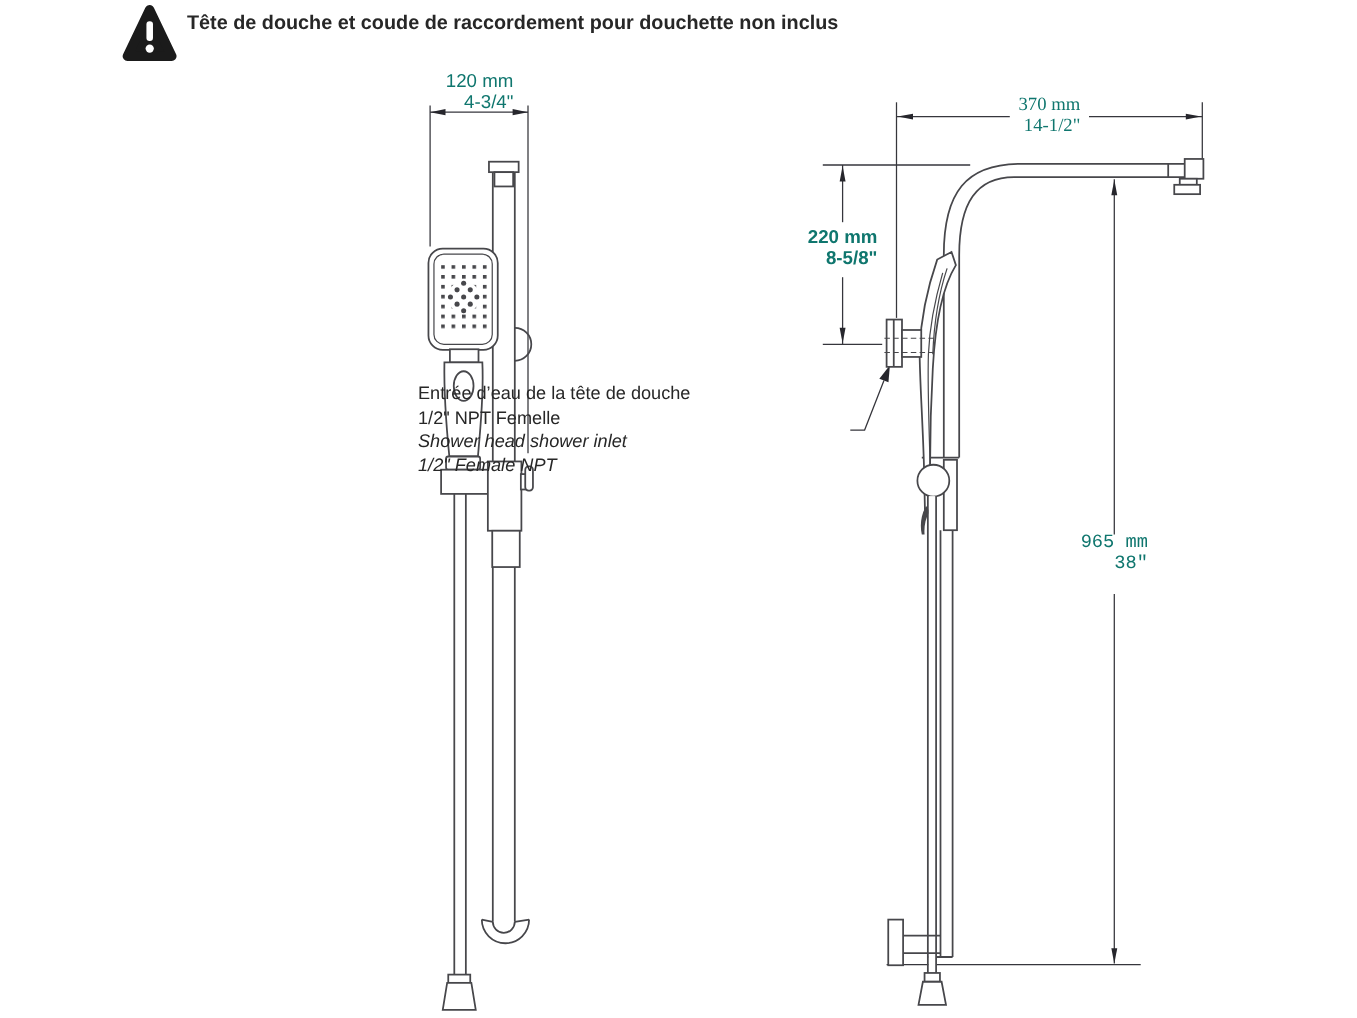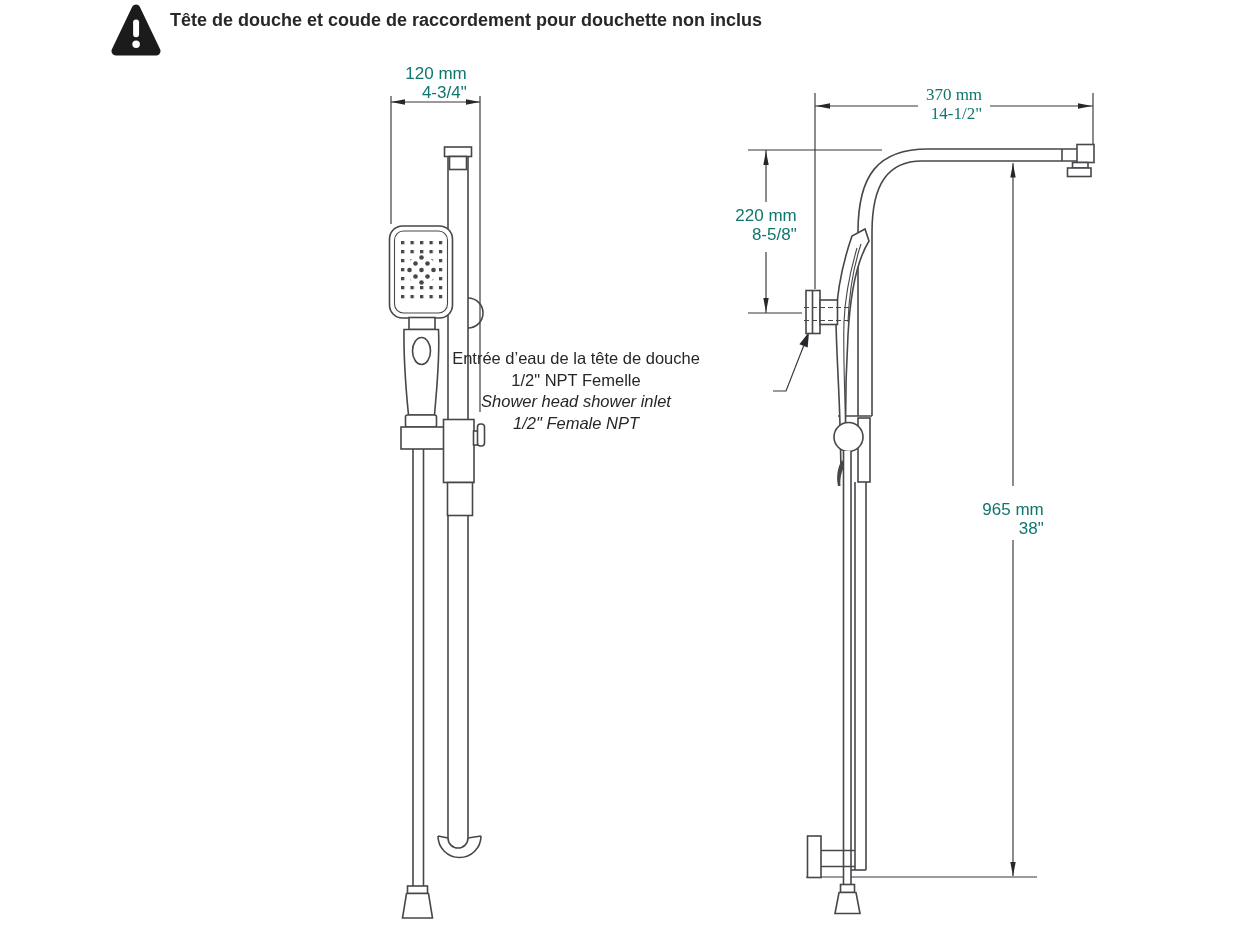--- a/index.html
+++ b/index.html
@@ -12,21 +12,21 @@
   .dimln{fill:none;stroke:#36363c;stroke-width:1.15px;}
   .dash{fill:none;stroke:#47474b;stroke-width:1px;stroke-dasharray:5 3;}
   .arr{fill:#26262c;stroke:none;}
   .dk{fill:#47474b;stroke:none;}
   .warning{position:absolute;left:111px;top:1px;display:flex;align-items:flex-start;font-weight:bold;}
   .warn-icon{width:50px;height:56px;margin-right:9px;}
   .warn-text{padding-top:9px;font-size:18px;line-height:21px;color:#272727;}
   .warn-text .en{font-style:italic;}
   .dimtxt{position:absolute;transform:translateX(-50%);text-align:right;
           font-size:17px;line-height:19px;color:#0f766e;white-space:nowrap;}
-  .inlet-label{position:absolute;left:380px;width:392px;top:348px;text-align:center;
+  .inlet-label{position:absolute;left:380px;width:392px;top:348px;text-align:left;
           font-size:16.5px;line-height:21.5px;color:#272727;}
   .inlet-label .en{font-style:italic;}
 </style>
 </head>
 <body>
 
 <div class="canvas">
 
   <div class="warning">
     <svg class="warn-icon" viewBox="94 0 52 58">
@@ -192,26 +192,26 @@
   <div class="dimtxt" style="left:436px;top:64px;">
     <div>120 mm</div>
     <div>4-3/4"</div>
   </div>
 
   <div class="dimtxt" style="left:954px;top:85px;font-family:Liberation Serif, serif;">
     <div>370 mm</div>
     <div>14-1/2"</div>
   </div>
 
-  <div class="dimtxt" style="left:766px;top:206px;">
+  <div class="dimtxt" style="left:766px;top:206px;font-weight:bold;">
     <div>220 mm</div>
     <div>8-5/8"</div>
   </div>
 
-  <div class="dimtxt" style="left:1013px;top:500px;">
+  <div class="dimtxt" style="left:1013px;top:484px;font-family:Liberation Mono, monospace;">
     <div>965 mm</div>
     <div>38"</div>
   </div>
 
   <div class="inlet-label">
     <div class="fr">Entrée d’eau de la tête de douche</div>
     <div class="fr">1/2" NPT Femelle</div>
     <div class="en">Shower head shower inlet</div>
     <div class="en">1/2" Female NPT</div>
   </div>

